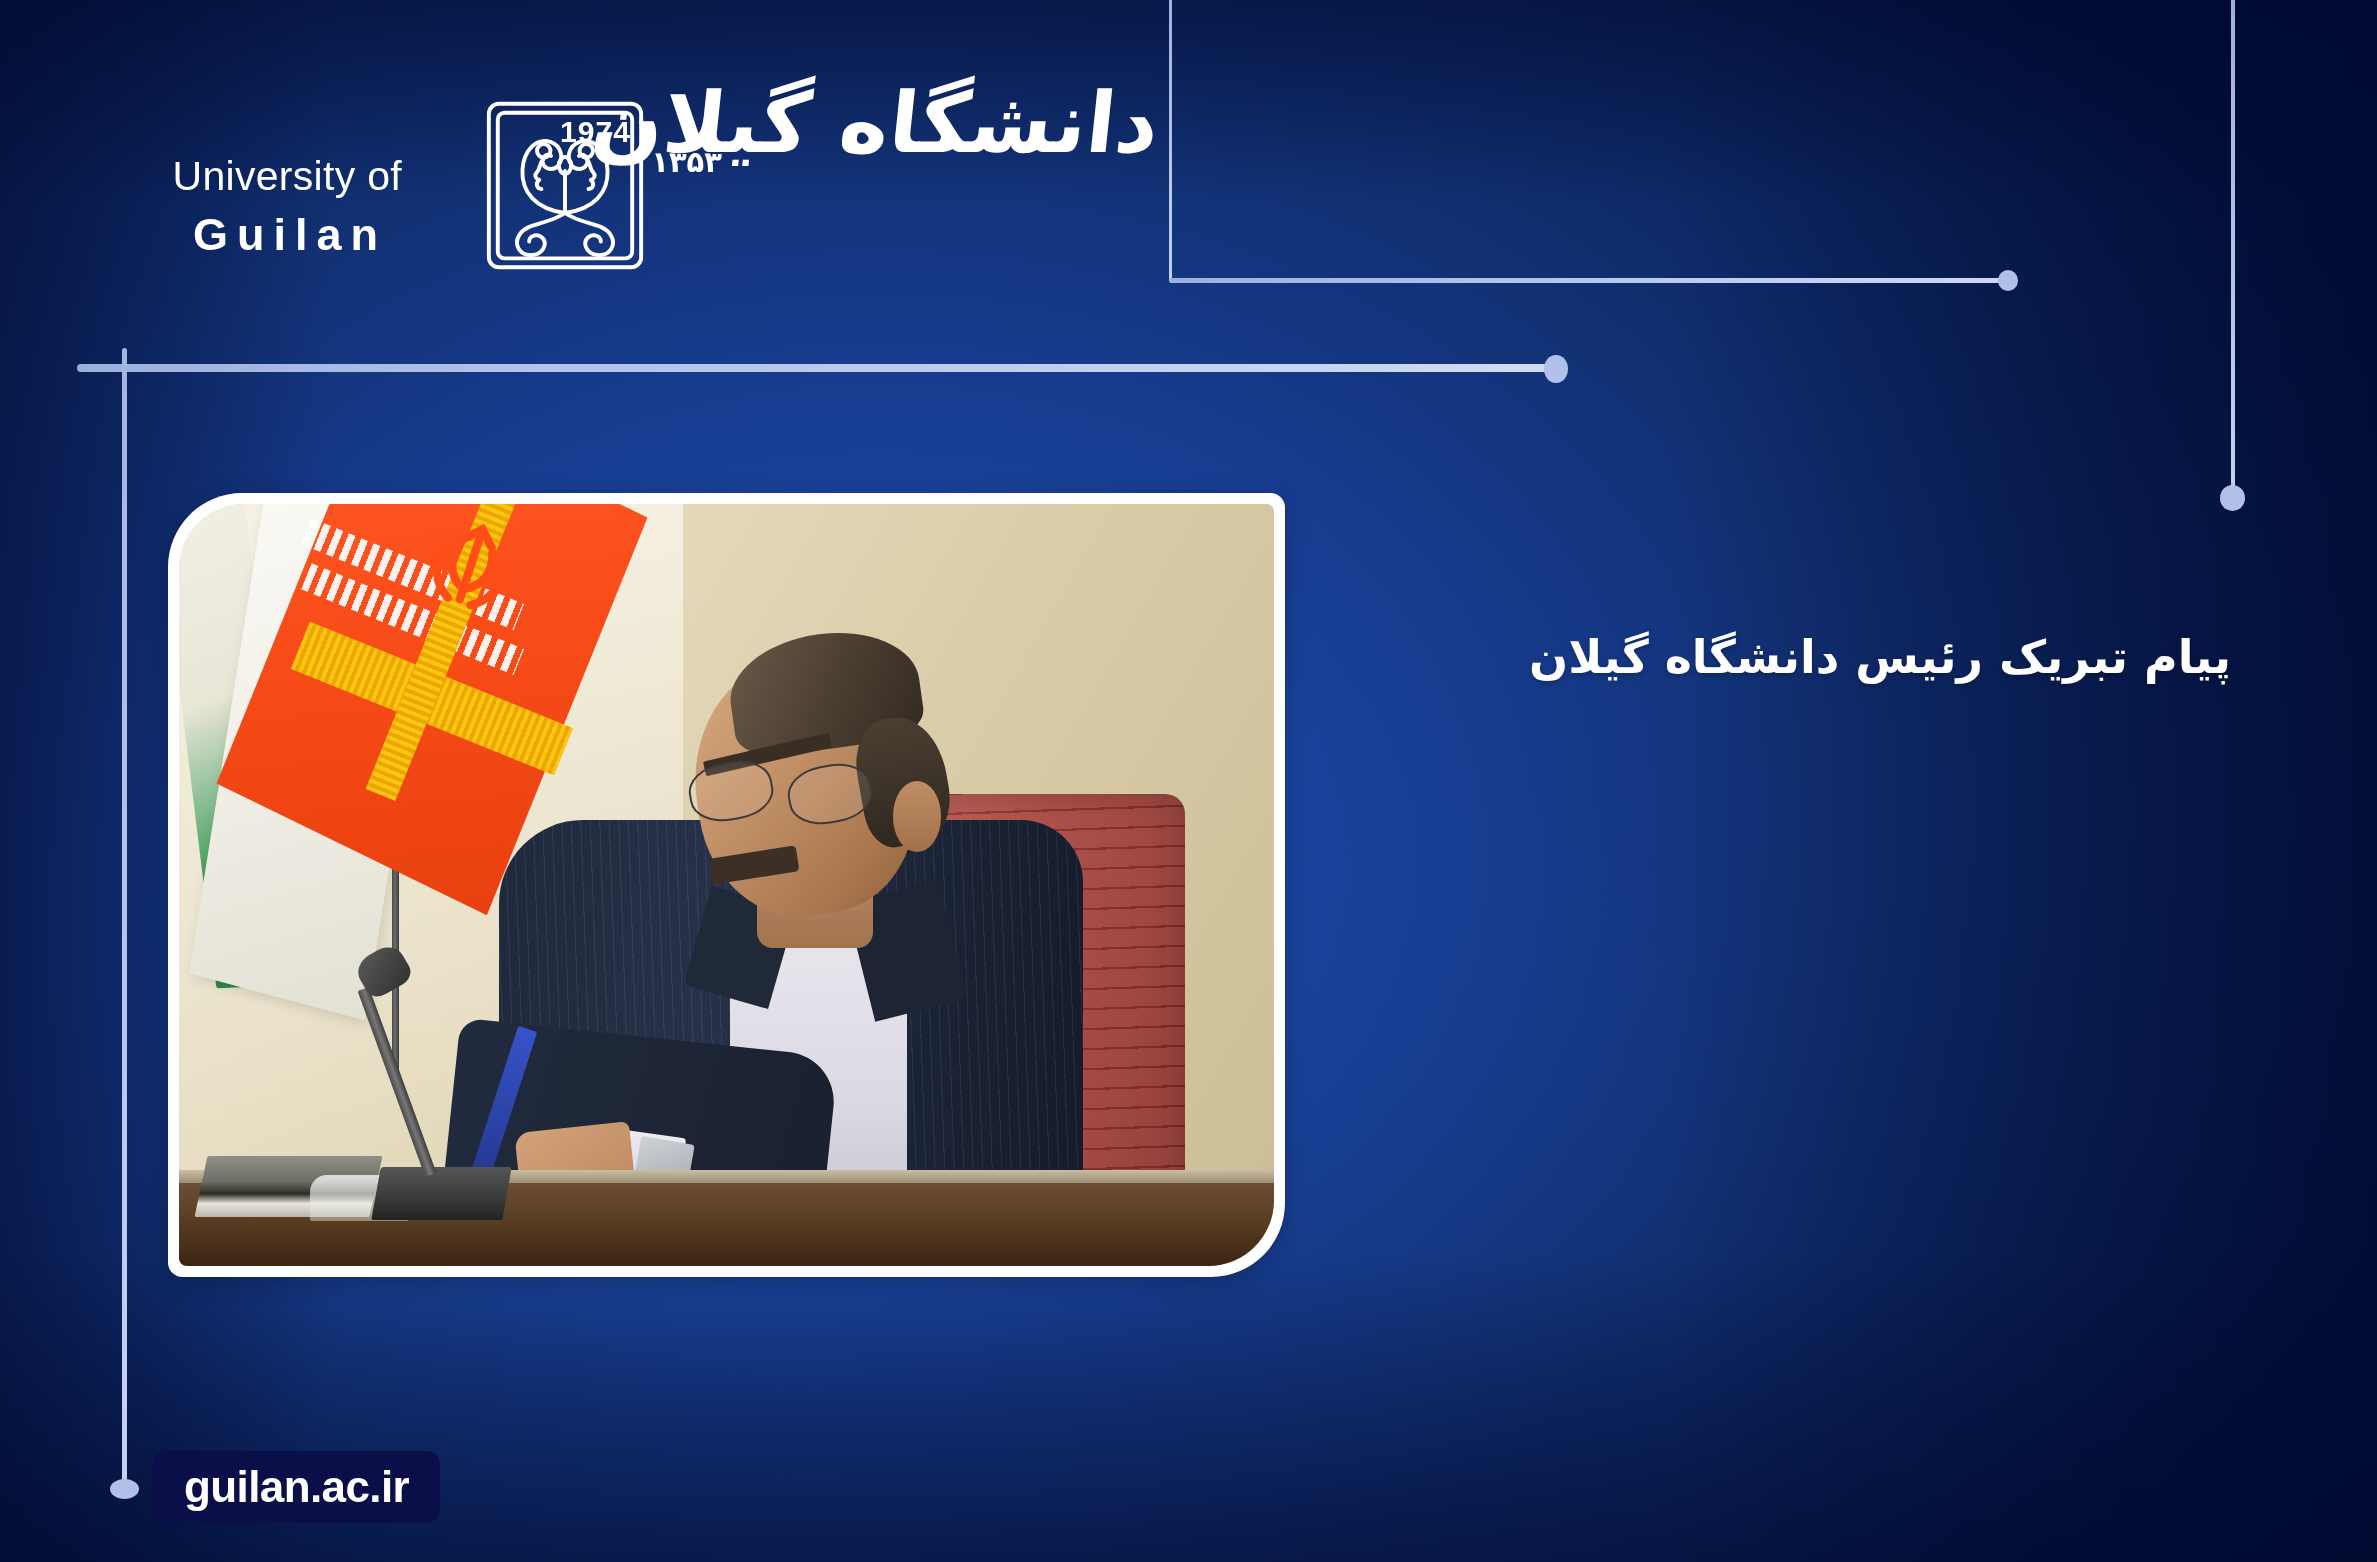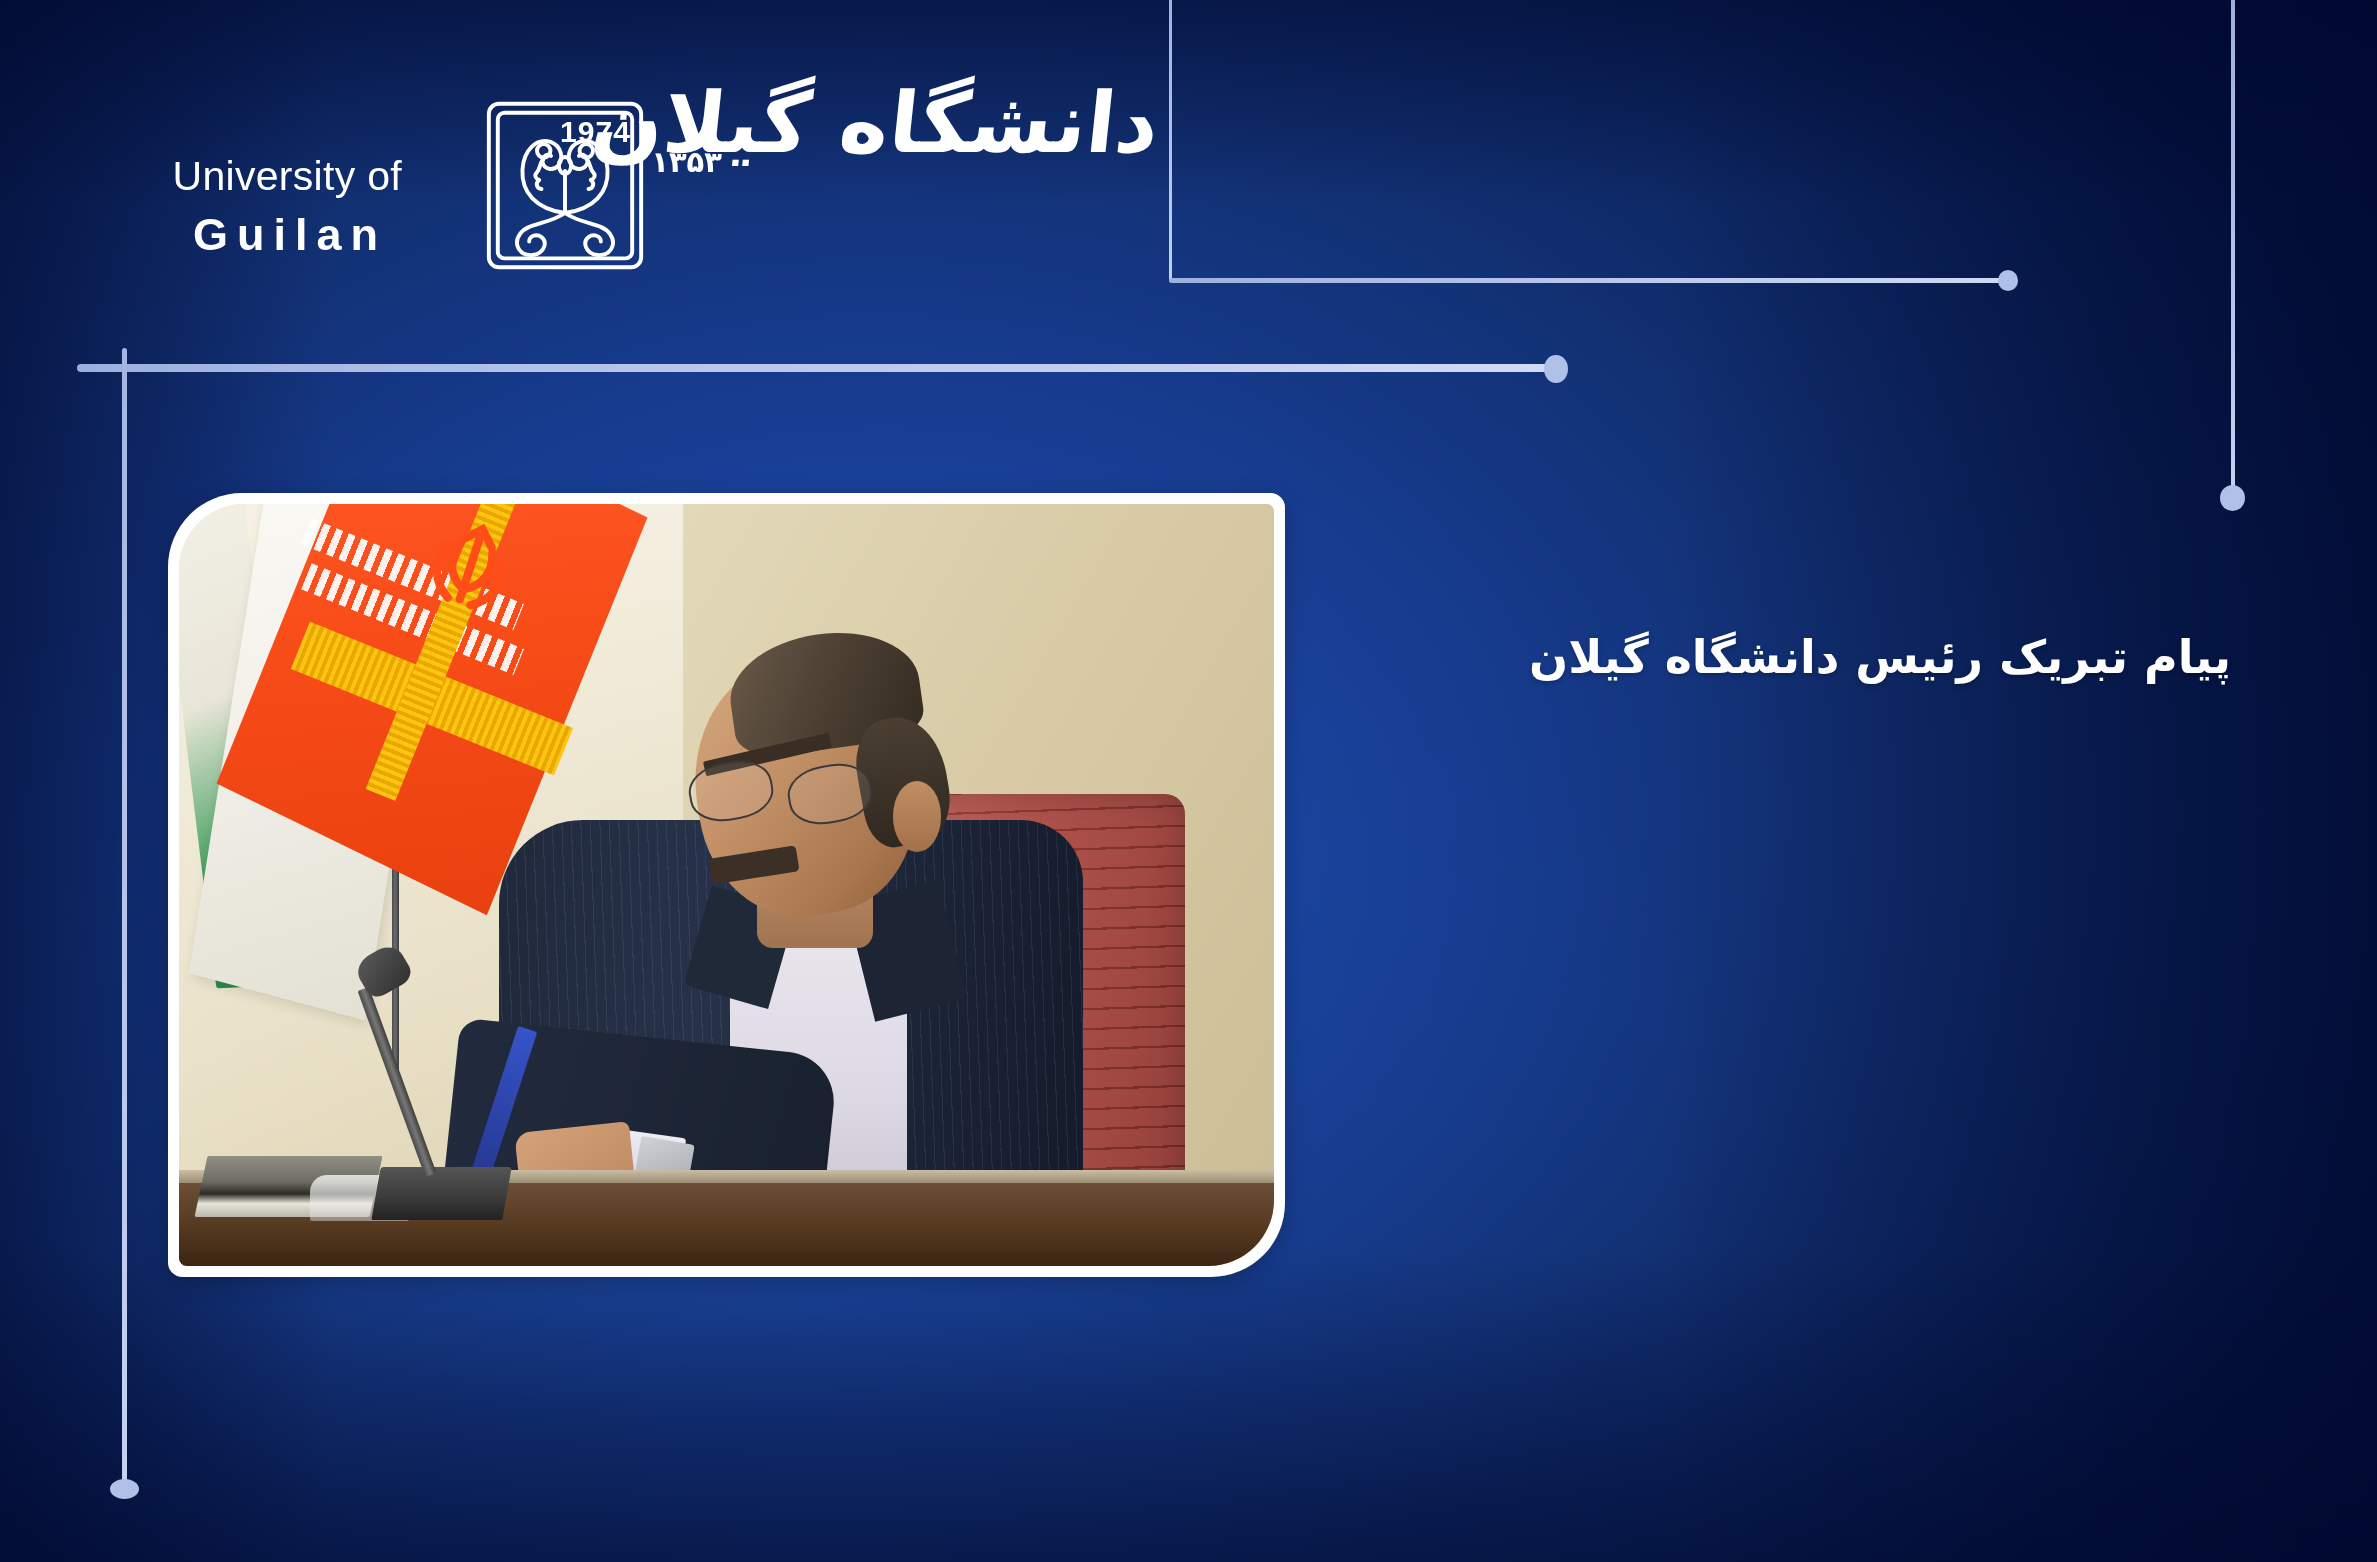--- a/index.html
+++ b/index.html
@@ -386,15 +386,18 @@
       <div class="p-mic-base"></div>
       <div class="p-mic-stem"></div>
       <div class="p-mic-head"></div>
     </div>
   </div>
 
   <div id="headline">
     <div class="hl-line" id="hl-1">پیام تبریک رئیس دانشگاه گیلان</div>
   </div>
 
+  <div id="url-badge">
+    <span>guilan.ac.ir</span>
+  </div>
 
 </div>
 
 
 </body></html>

